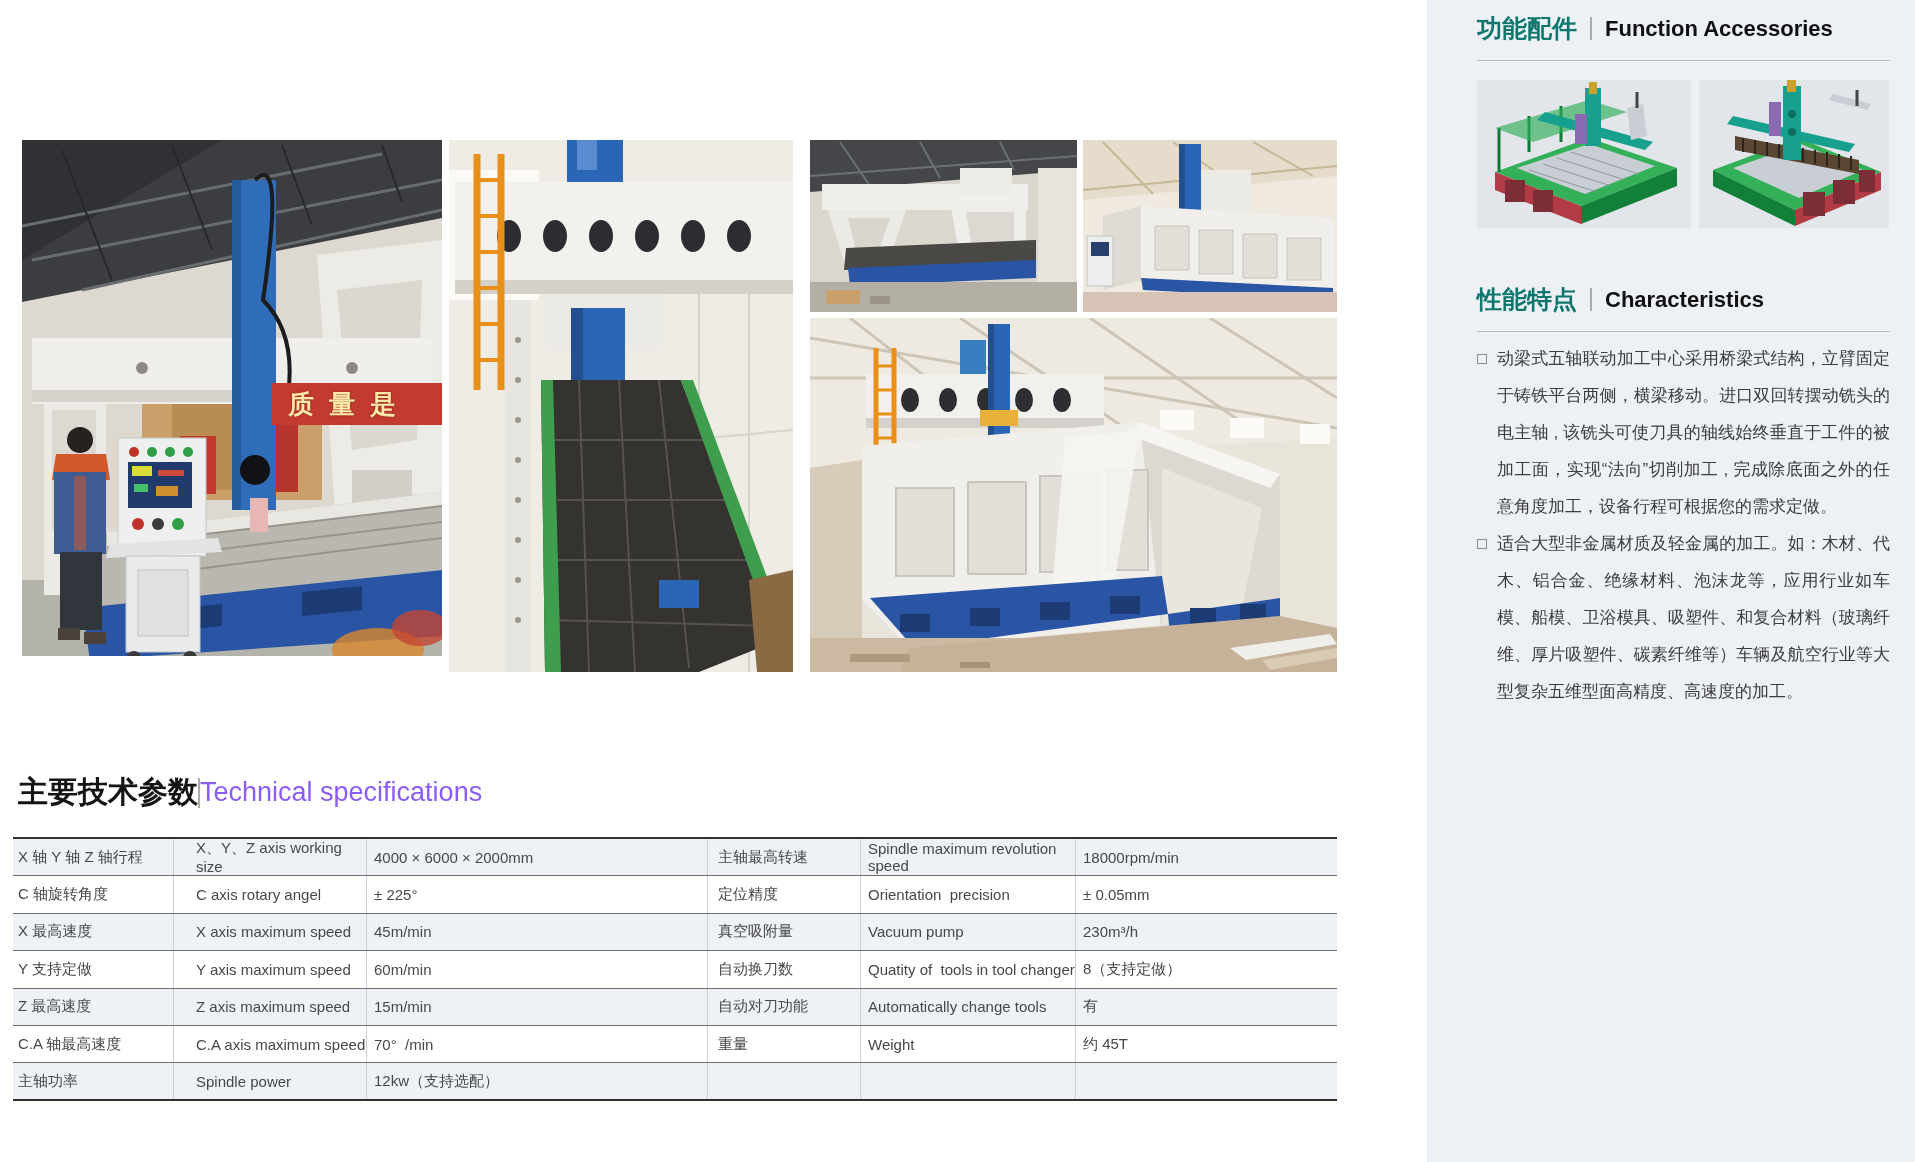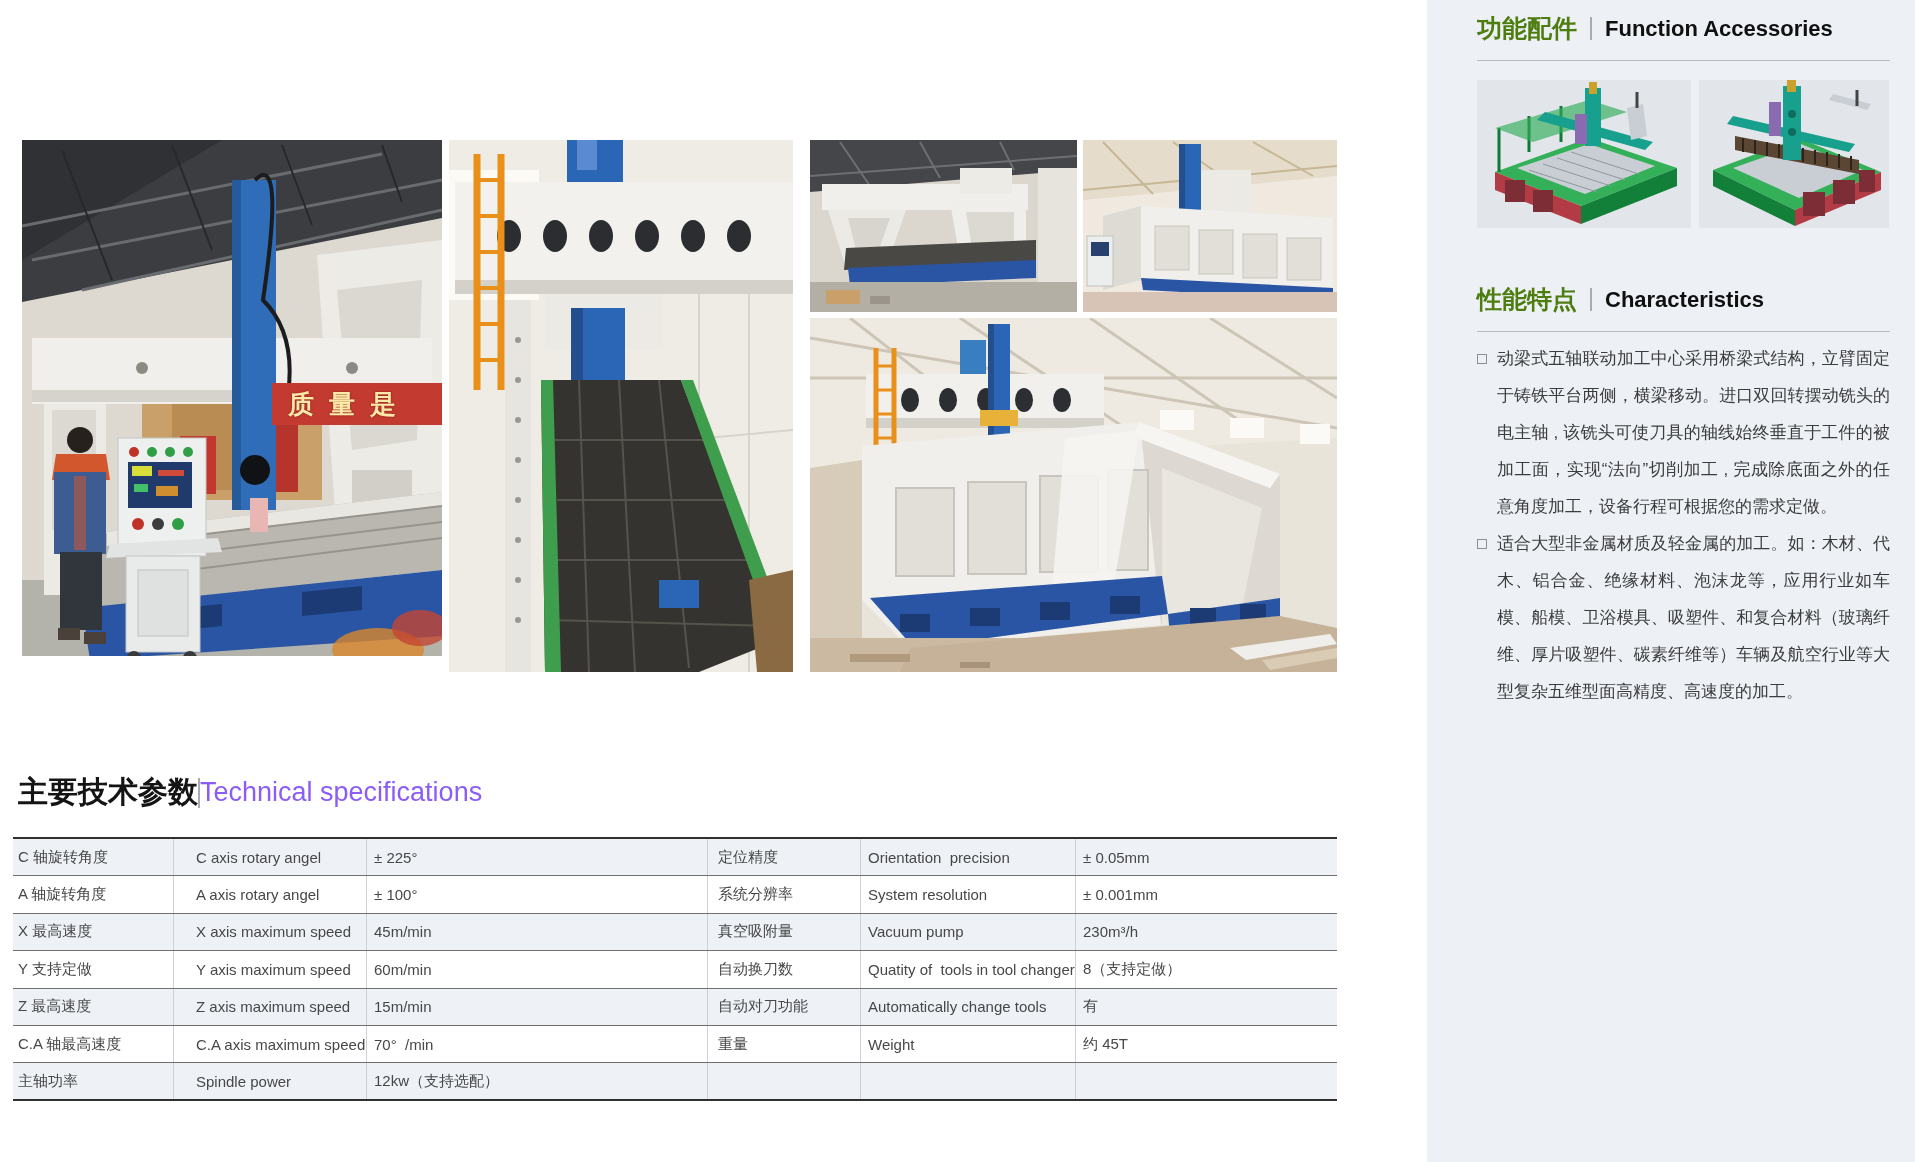--- a/index.html
+++ b/index.html
@@ -30,21 +30,21 @@
   .c2{width:193px;padding-left:22px;border-left:1px solid #ccd1d7;}
   .c3{width:341px;padding-left:7px;border-left:1px solid #ccd1d7;}
   .c4{width:153px;padding-left:10px;border-left:1px solid #ccd1d7;}
   .c5{width:215px;padding-left:7px;border-left:1px solid #ccd1d7;}
   .c6{width:262px;padding-left:7px;border-left:1px solid #ccd1d7;}
 
   
   .sidebar{position:absolute;left:1427px;top:0;width:488px;height:1162px;background:#edf1f6;}
   .sb-inner{position:absolute;left:50px;width:413px;}
   .sb-head{display:flex;align-items:center;gap:13px;border-bottom:1px solid #b6bcc2;padding-bottom:15px;}
-  .sb-head .zh{font-size:25px;font-weight:bold;color:#4d7c0f;}
+  .sb-head .zh{font-size:25px;font-weight:bold;color:#0f766e;}
   .sb-head .bar{width:2px;height:23px;background:#a9adb2;}
   .sb-head .en{font-size:22px;font-weight:bold;color:#101010;}
   .acc-imgs{position:absolute;left:50px;top:80px;display:flex;gap:8px;}
   .acc-box{background:#e2e5e9;overflow:hidden;}
   .bullet{display:flex;gap:10px;}
   .bullet .sq{width:8px;height:8px;border:1px solid #8b9096;margin-top:14px;flex:none;background:transparent;}
   .bullet .txt{font-size:17px;line-height:37px;color:#3c3c3c;text-align:justify;}
 </style>
 </head>
 <body>
@@ -350,34 +350,34 @@
   </div>
 
   <div class="spec-title">
     <span class="zh">主要技术参数</span>
     <span class="bar"></span>
     <span class="en">Technical specifications</span>
   </div>
 
   <div class="spec-table">
     <div class="srow">
+      <div class="cell c1">X 轴 Y 轴 Z 轴行程</div>
+      <div class="cell c2">X、Y、Z axis working size</div>
+      <div class="cell c3">4000 × 6000 × 2000mm</div>
+      <div class="cell c4">主轴最高转速</div>
+      <div class="cell c5">Spindle maximum revolution speed</div>
+      <div class="cell c6">18000rpm/min</div>
+    </div>
+    <div class="srow">
       <div class="cell c1">C 轴旋转角度</div>
       <div class="cell c2">C axis rotary angel</div>
       <div class="cell c3">± 225°</div>
       <div class="cell c4">定位精度</div>
       <div class="cell c5">Orientation  precision</div>
       <div class="cell c6">± 0.05mm</div>
-    </div>
-    <div class="srow">
-      <div class="cell c1">A 轴旋转角度</div>
-      <div class="cell c2">A axis rotary angel</div>
-      <div class="cell c3">± 100°</div>
-      <div class="cell c4">系统分辨率</div>
-      <div class="cell c5">System resolution</div>
-      <div class="cell c6">± 0.001mm</div>
     </div>
     <div class="srow">
       <div class="cell c1">X 最高速度</div>
       <div class="cell c2">X axis maximum speed</div>
       <div class="cell c3">45m/min</div>
       <div class="cell c4">真空吸附量</div>
       <div class="cell c5">Vacuum pump</div>
       <div class="cell c6">230m³/h</div>
     </div>
     <div class="srow">

